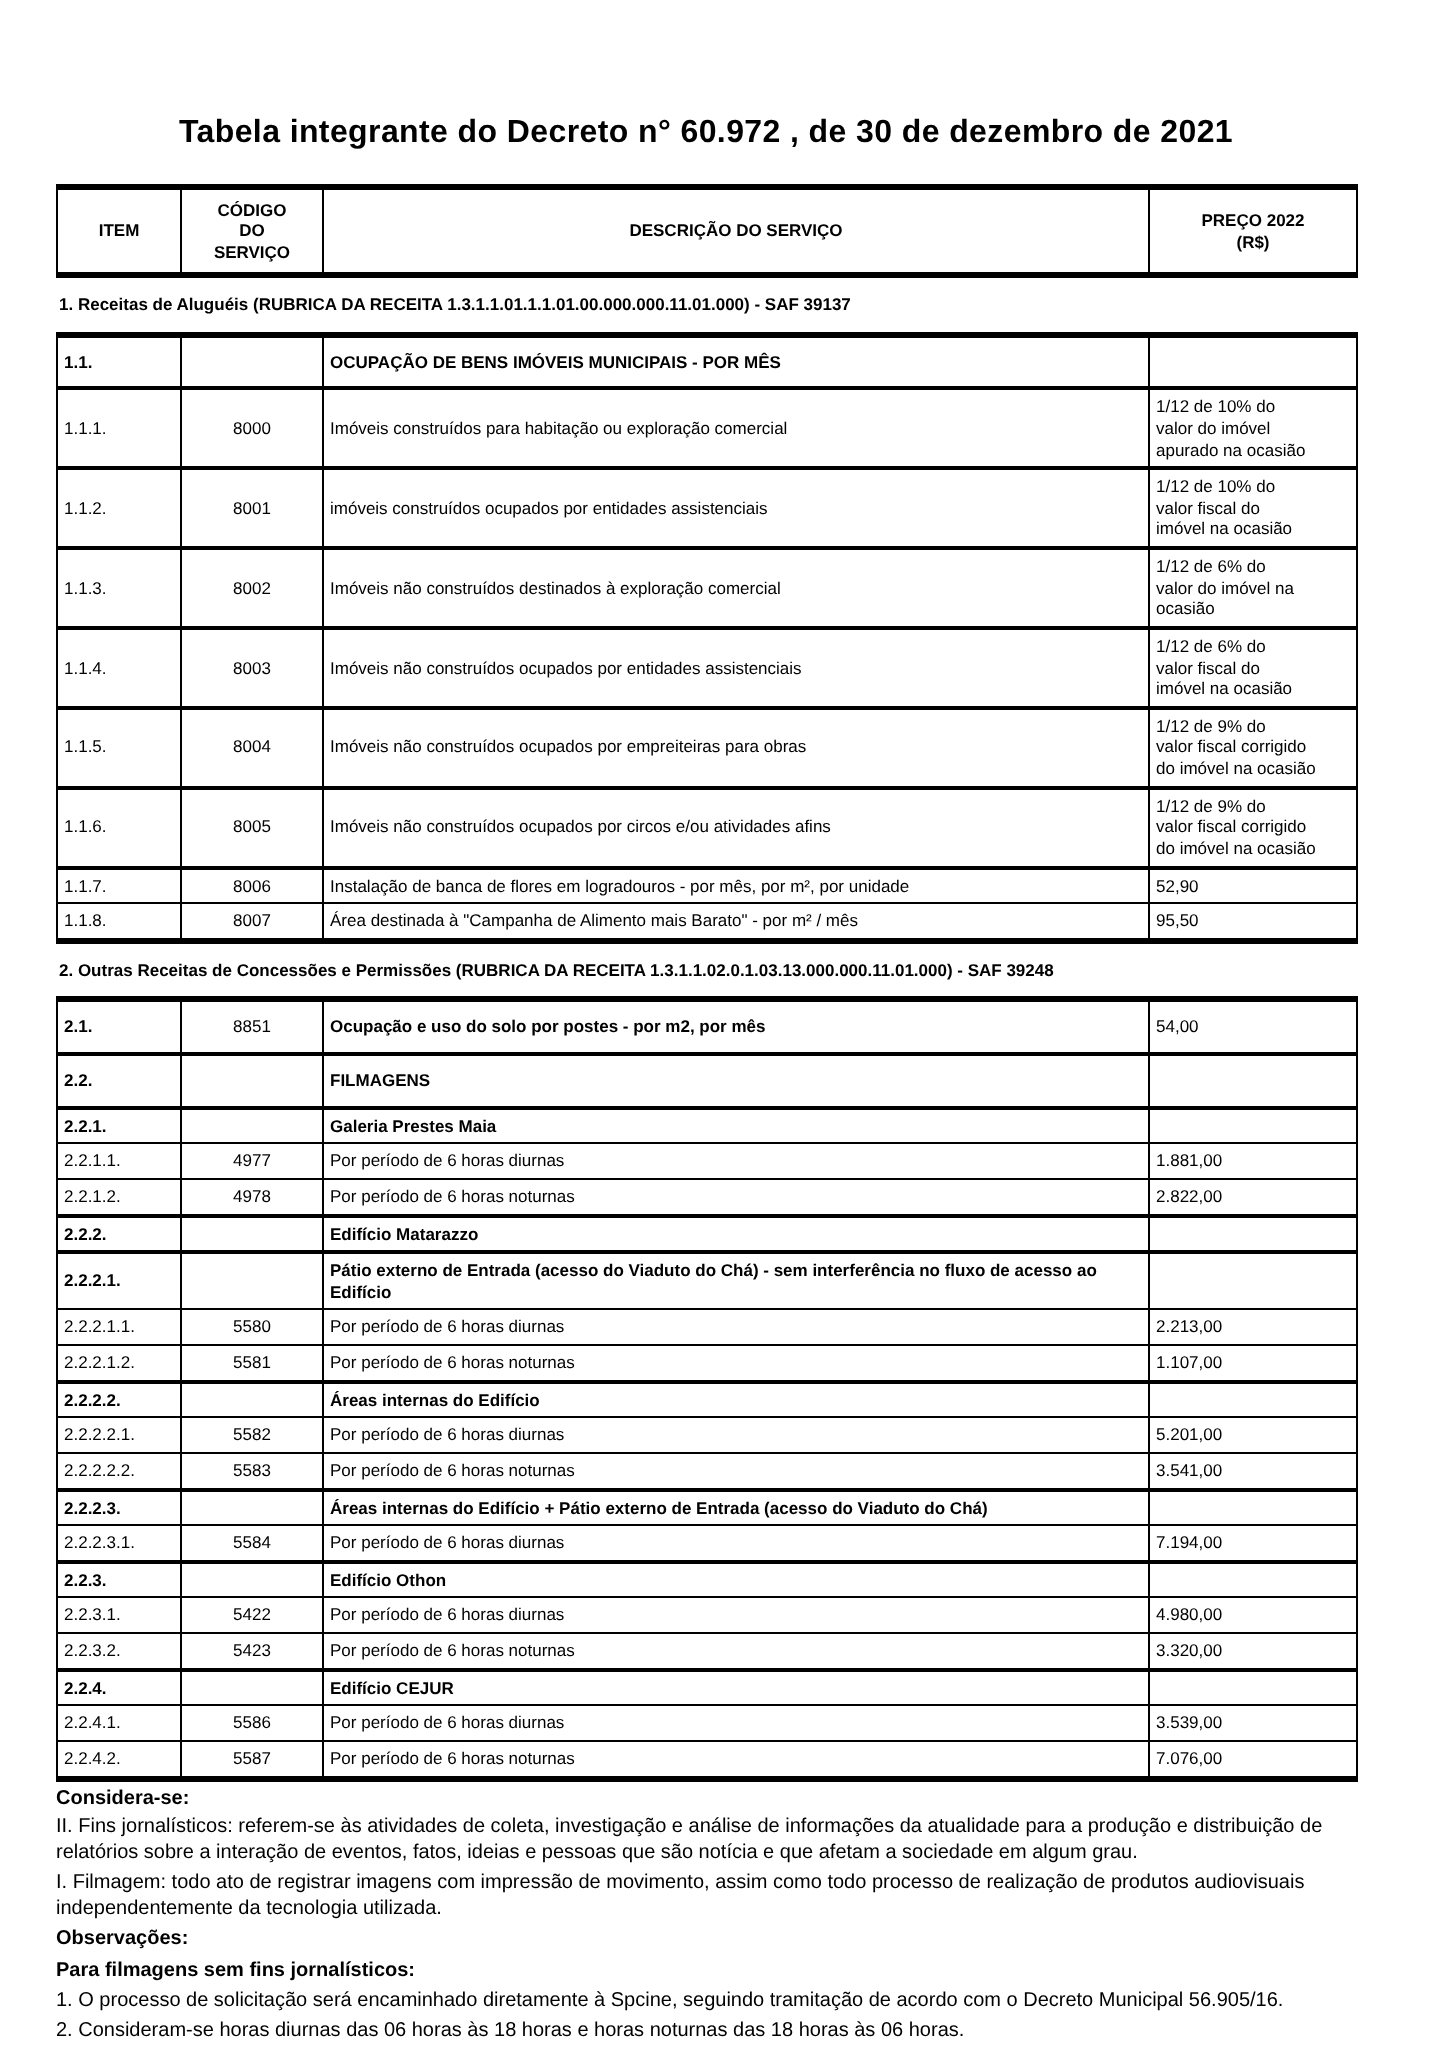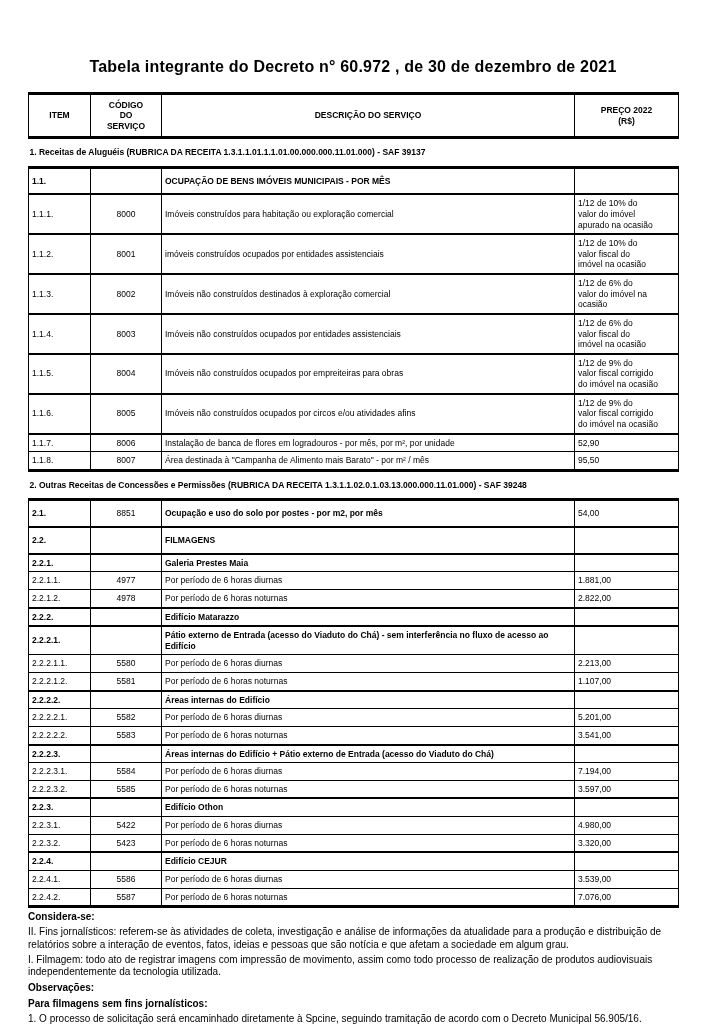--- a/index.html
+++ b/index.html
@@ -267,26 +267,20 @@
             <td class="code-cell"></td>
             <td class="desc-cell">Áreas internas do Edifício + Pátio externo de Entrada (acesso do Viaduto do Chá)</td>
             <td class="price-cell"></td>
           </tr>
           <tr class="data-row sep-thin">
             <td class="item-cell">2.2.2.3.1.</td>
             <td class="code-cell">5584</td>
             <td class="desc-cell">Por período de 6 horas diurnas</td>
             <td class="price-cell">7.194,00</td>
           </tr>
-          <tr class="data-row sep-thin">
-            <td class="item-cell">2.2.2.3.2.</td>
-            <td class="code-cell">5585</td>
-            <td class="desc-cell">Por período de 6 horas noturnas</td>
-            <td class="price-cell">3.597,00</td>
-          </tr>
           <tr class="data-row sep-mid group">
             <td class="item-cell">2.2.3.</td>
             <td class="code-cell"></td>
             <td class="desc-cell">Edifício Othon</td>
             <td class="price-cell"></td>
           </tr>
           <tr class="data-row sep-thin">
             <td class="item-cell">2.2.3.1.</td>
             <td class="code-cell">5422</td>
             <td class="desc-cell">Por período de 6 horas diurnas</td>

